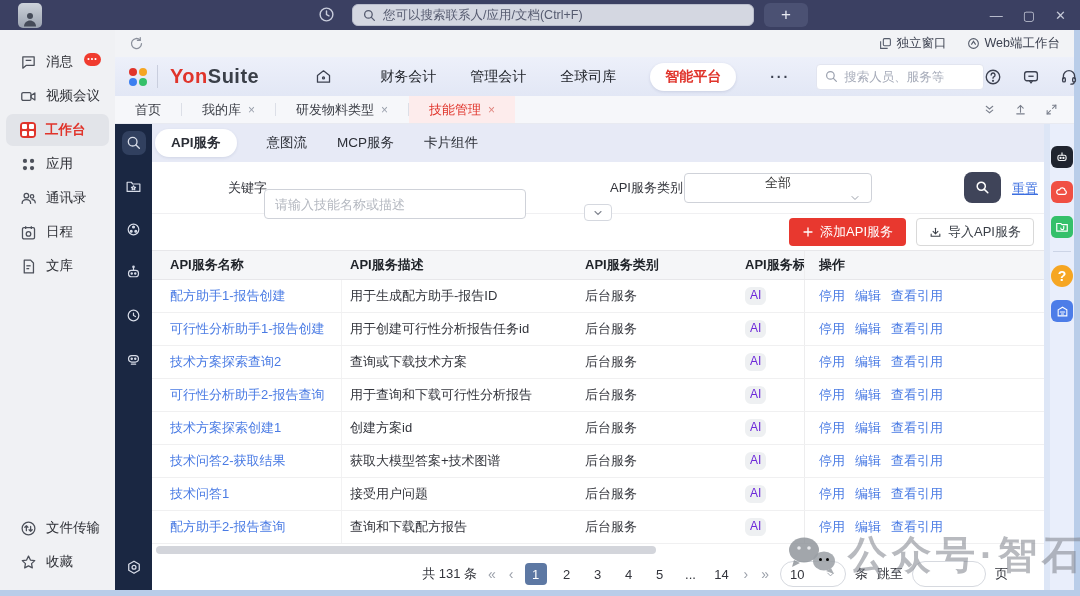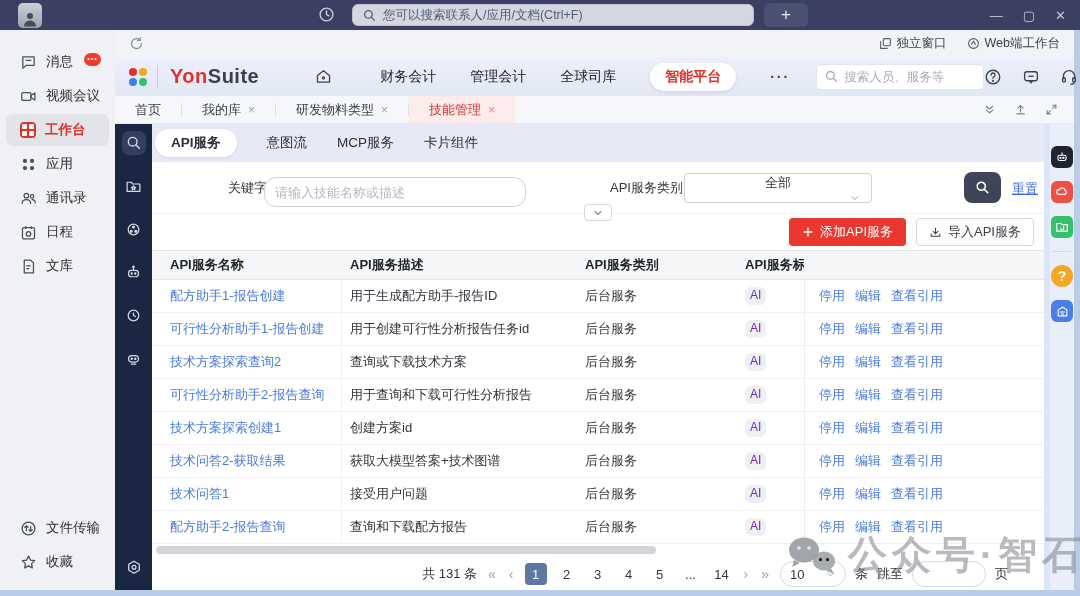--- a/index.html
+++ b/index.html
@@ -70,21 +70,21 @@
   .dark-strip .gear { position:absolute; bottom:10px; }
 
   .center { flex:1; display:flex; flex-direction:column; min-width:0; position:relative; background:#fff; }
   .pill-tabs { height:38px; background:#e7eaf6; display:flex; align-items:center; gap:30px; padding-left:3px; font-size:13.5px; color:#2c2f37; flex:none; }
   .pill-tabs .pt { cursor:pointer; white-space:nowrap; }
   .pill-tabs .pt.active { background:#fff; font-weight:bold; padding:5px 16px; border-radius:15px; box-shadow:0 1px 3px rgba(60,70,120,.12); }
 
   .filter { height:52px; position:relative; flex:none; border-bottom:1px solid #f0f0f2; }
   .filter .lab { position:absolute; top:17px; font-size:13px; color:#33353c; }
   .lab.kw { left:76px; } .lab.cat { left:458px; }
-  .filter input.kw-input { position:absolute; left:112px; top:15px; width:262px; height:30px; border:1px solid #cfd2d9; border-radius:12px; padding:0 10px; font-size:13px; color:#333; outline:none; font-family:inherit; }
+  .filter input.kw-input { position:absolute; left:112px; top:27px; width:262px; height:30px; border:1px solid #cfd2d9; border-radius:4px; padding:0 10px; font-size:13px; color:#333; outline:none; font-family:inherit; }
   .filter input.kw-input::placeholder { color:#b4b8c0; }
   .filter .select { position:absolute; left:532px; top:11px; width:188px; height:30px; border:1px solid #cfd2d9; border-radius:4px; display:flex; align-items:center; padding:0 10px; font-size:13px; color:#333; cursor:pointer;flex-direction:column; }
   .filter .select .chev { margin-left:auto; color:#9ba0aa; }
   .filter .search-btn { position:absolute; left:812px; top:10px; width:37px; height:31px; background:#3f4459; border-radius:8px; display:flex; align-items:center; justify-content:center; color:#fff; cursor:pointer; }
   .filter .reset { position:absolute; left:860px; top:18px; font-size:13px; color:#3d6fe0; text-decoration:underline; cursor:pointer; }
   .collapse-btn { position:absolute; left:calc(50% - 14px); bottom:-8px; width:28px; height:17px; background:#fff; border:1px solid #d5d8df; border-radius:4px; display:flex; align-items:center; justify-content:center; color:#80858f; cursor:pointer; z-index:3; }
 
   .action-row { height:36px; display:flex; align-items:center; justify-content:flex-end; gap:10px; padding-right:10px; flex:none; }
   .btn-add { height:28px; background:#e8382f; color:#fff; border:none; border-radius:4px; font-size:13px; padding:0 13px; display:flex; align-items:center; gap:6px; cursor:pointer; font-family:inherit; }
   .btn-import { height:28px; background:#fff; color:#3a3f47; border:1px solid #d9d9d9; border-radius:4px; font-size:13px; padding:0 12px; display:flex; align-items:center; gap:6px; cursor:pointer; font-family:inherit; }
@@ -463,20 +463,21 @@
             </svg>
           <span>导入API服务</span>
         </button>
       </div>
 
       <div class="thead">
         <div class="cell col-name">API服务名称</div>
         <div class="cell col-desc">API服务描述</div>
         <div class="cell col-cat">API服务类别</div>
         <div class="cell col-tag">API服务标签</div>
+        <div class="cell col-ops" style="font-weight:bold">操作</div>
       </div>
 
       <div class="trow">
         <div class="cell col-name">
             <a class="link">配方助手1-报告创建</a>
           </div>
         <div class="cell col-desc">用于生成配方助手-报告ID</div>
         <div class="cell col-cat">后台服务</div>
         <div class="cell col-tag"><span class="badge-ai">AI</span></div>
         <div class="cell col-ops">

